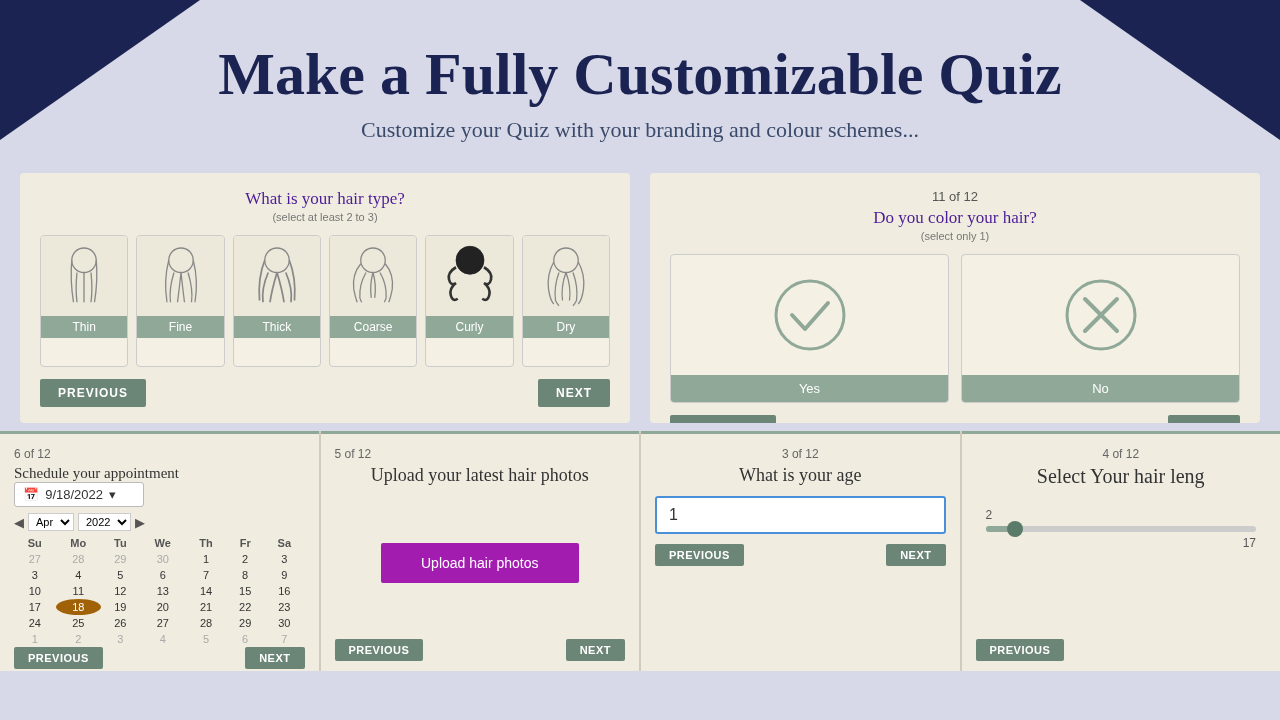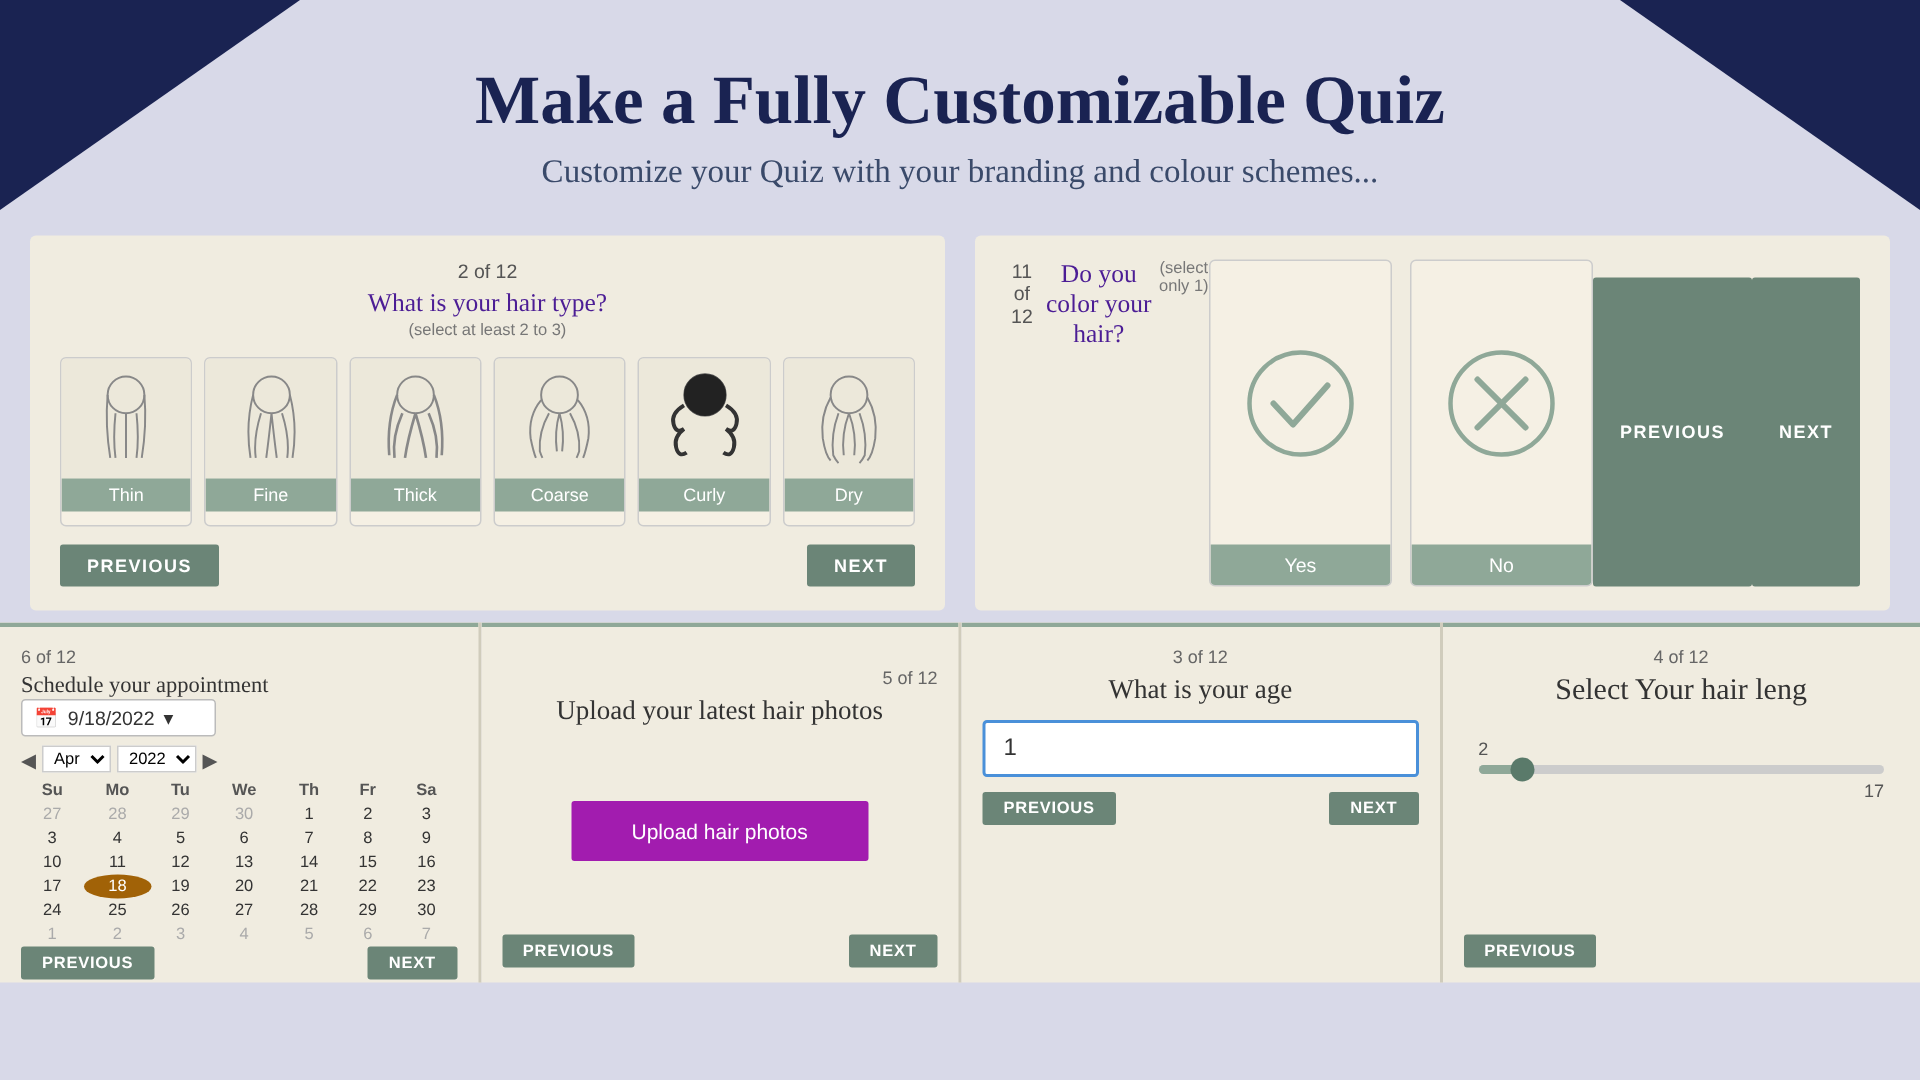--- a/index.html
+++ b/index.html
@@ -31,21 +31,21 @@
     }
 
     
     .header {
       position: relative;
       z-index: 1;
       text-align: center;
       padding: 40px 20px 20px;
     }
     .header-title {
-      font-size: 46px;
+      font-size: 60px;
       font-weight: bold;
       color: #1a2352;
       font-family: Georgia, serif;
     }
     .header-subtitle {
       font-size: 22px;
       color: #3a4a6a;
       margin-top: 8px;
       font-family: Georgia, serif;
     }
@@ -72,20 +72,21 @@
       padding: 16px 20px;
       display: flex;
       flex-direction: column;
     }
 
     .panel-right {
       flex: 1;
       margin-left: 10px;
       padding: 16px 20px;
       display: flex;
+      flex-direction: column;
     }
 
     .panel-progress {
       text-align: center;
       font-size: 13px;
       color: #555;
       font-family: Arial, sans-serif;
       margin-bottom: 4px;
     }
     .panel-question {
@@ -403,21 +404,20 @@
 <div class="corner-tr"></div>
 
 <div class="header">
   <h1 class="header-title">Make a Fully Customizable Quiz</h1>
   <p class="header-subtitle">Customize your Quiz with your branding and colour schemes...</p>
 </div>
 
 <div class="panels-row1">
 
   <div class="panel panel-left">
-    <div class="panel-progress">2 of 12</div>
     <div class="panel-question">What is your hair type?</div>
     <div class="panel-instruction">(select at least 2 to 3)</div>
     <div class="hair-options">
 
       <div class="hair-option">
         <div class="hair-img">
           <svg class="hair-svg" viewBox="0 0 60 80" xmlns="http://www.w3.org/2000/svg">
             <ellipse cx="30" cy="22" rx="14" ry="14" fill="none" stroke="#888" stroke-width="1.5"></ellipse>
             <path d="M16 22 Q14 45 18 70 M44 22 Q46 45 42 70 M22 36 Q20 55 22 70 M38 36 Q40 55 38 70 M30 36 Q30 55 30 70" fill="none" stroke="#888" stroke-width="1.5"></path>
           </svg>
@@ -608,21 +608,21 @@
       </table>
     </div>
     <div class="bottom-nav">
       <button class="btn-nav-sm">PREVIOUS</button>
       <button class="btn-nav-sm">NEXT</button>
     </div>
   </div>
 
   <div class="panel-bottom">
     <div class="progress-line"></div>
-    <div class="bottom-progress" style="margin-top:20px;text-align:right;">5 of 12</div>
+    <div class="bottom-progress" style="margin-top:6px;text-align:left;">5 of 12</div>
     <div class="bottom-question" style="text-align:center;font-size:18px;">Upload your latest hair photos</div>
     <div style="flex:1;display:flex;align-items:center;justify-content:center;">
       <button class="upload-btn">Upload hair photos</button>
     </div>
     <div class="bottom-nav">
       <button class="btn-nav-sm">PREVIOUS</button>
       <button class="btn-nav-sm">NEXT</button>
     </div>
   </div>
 

